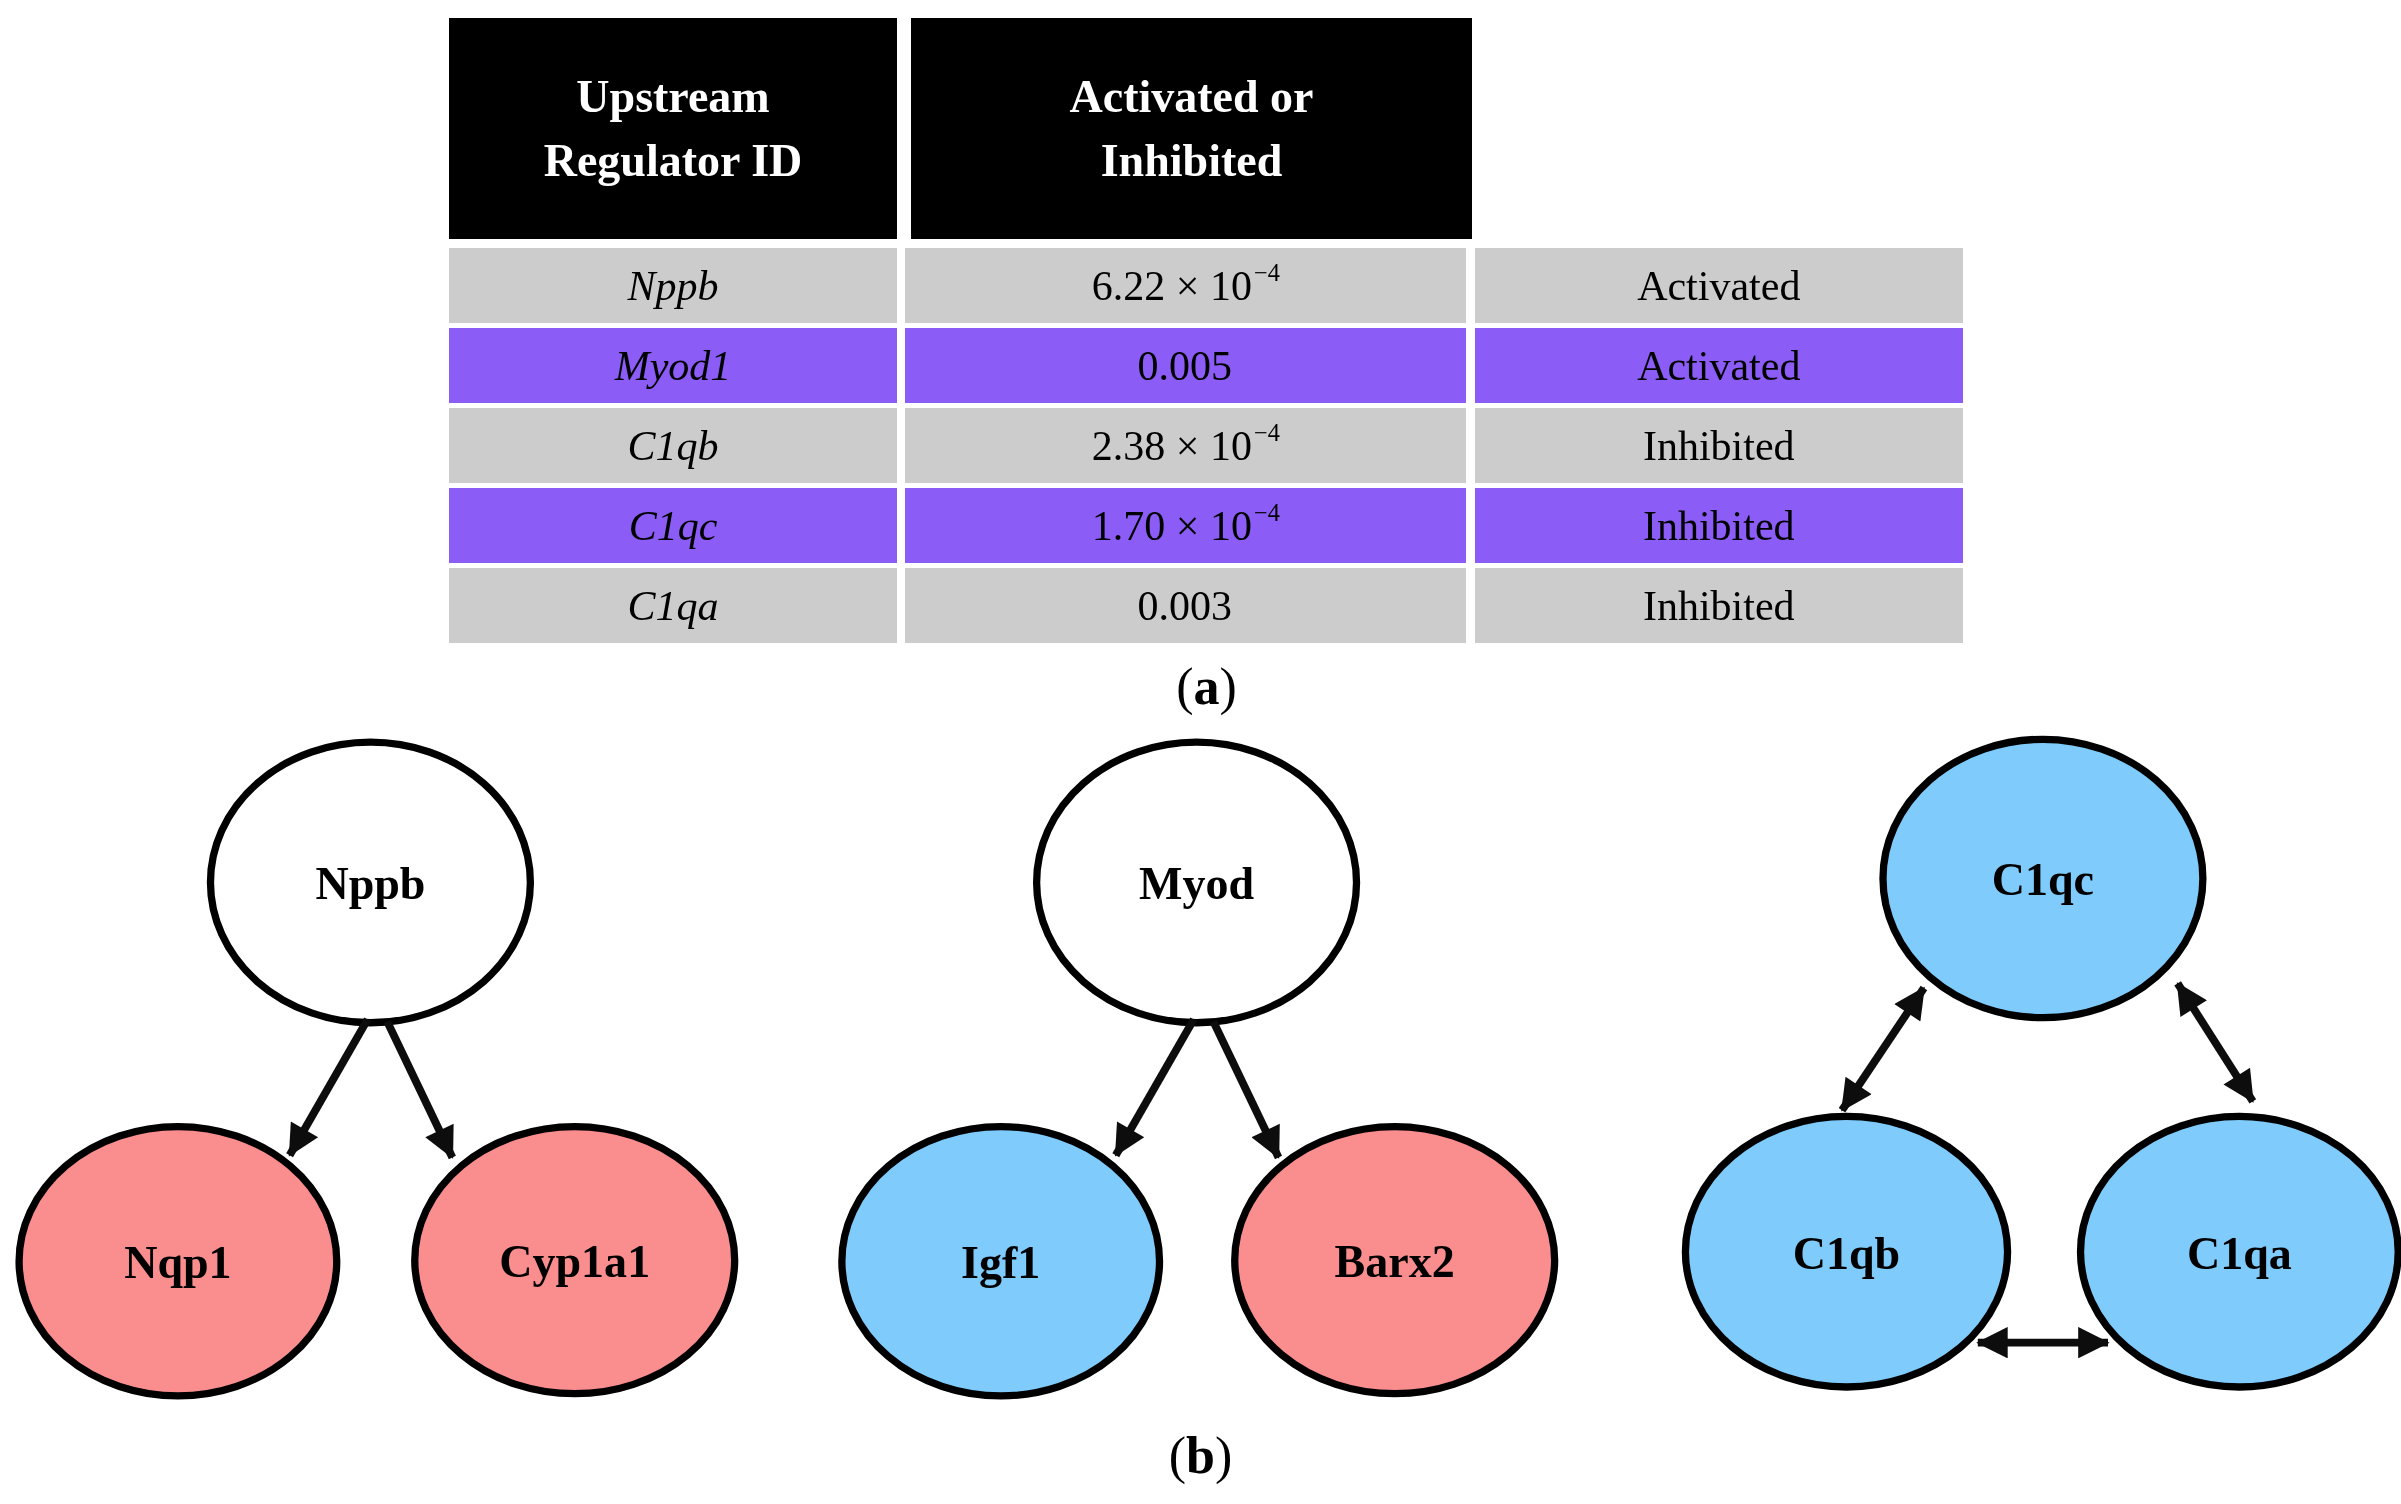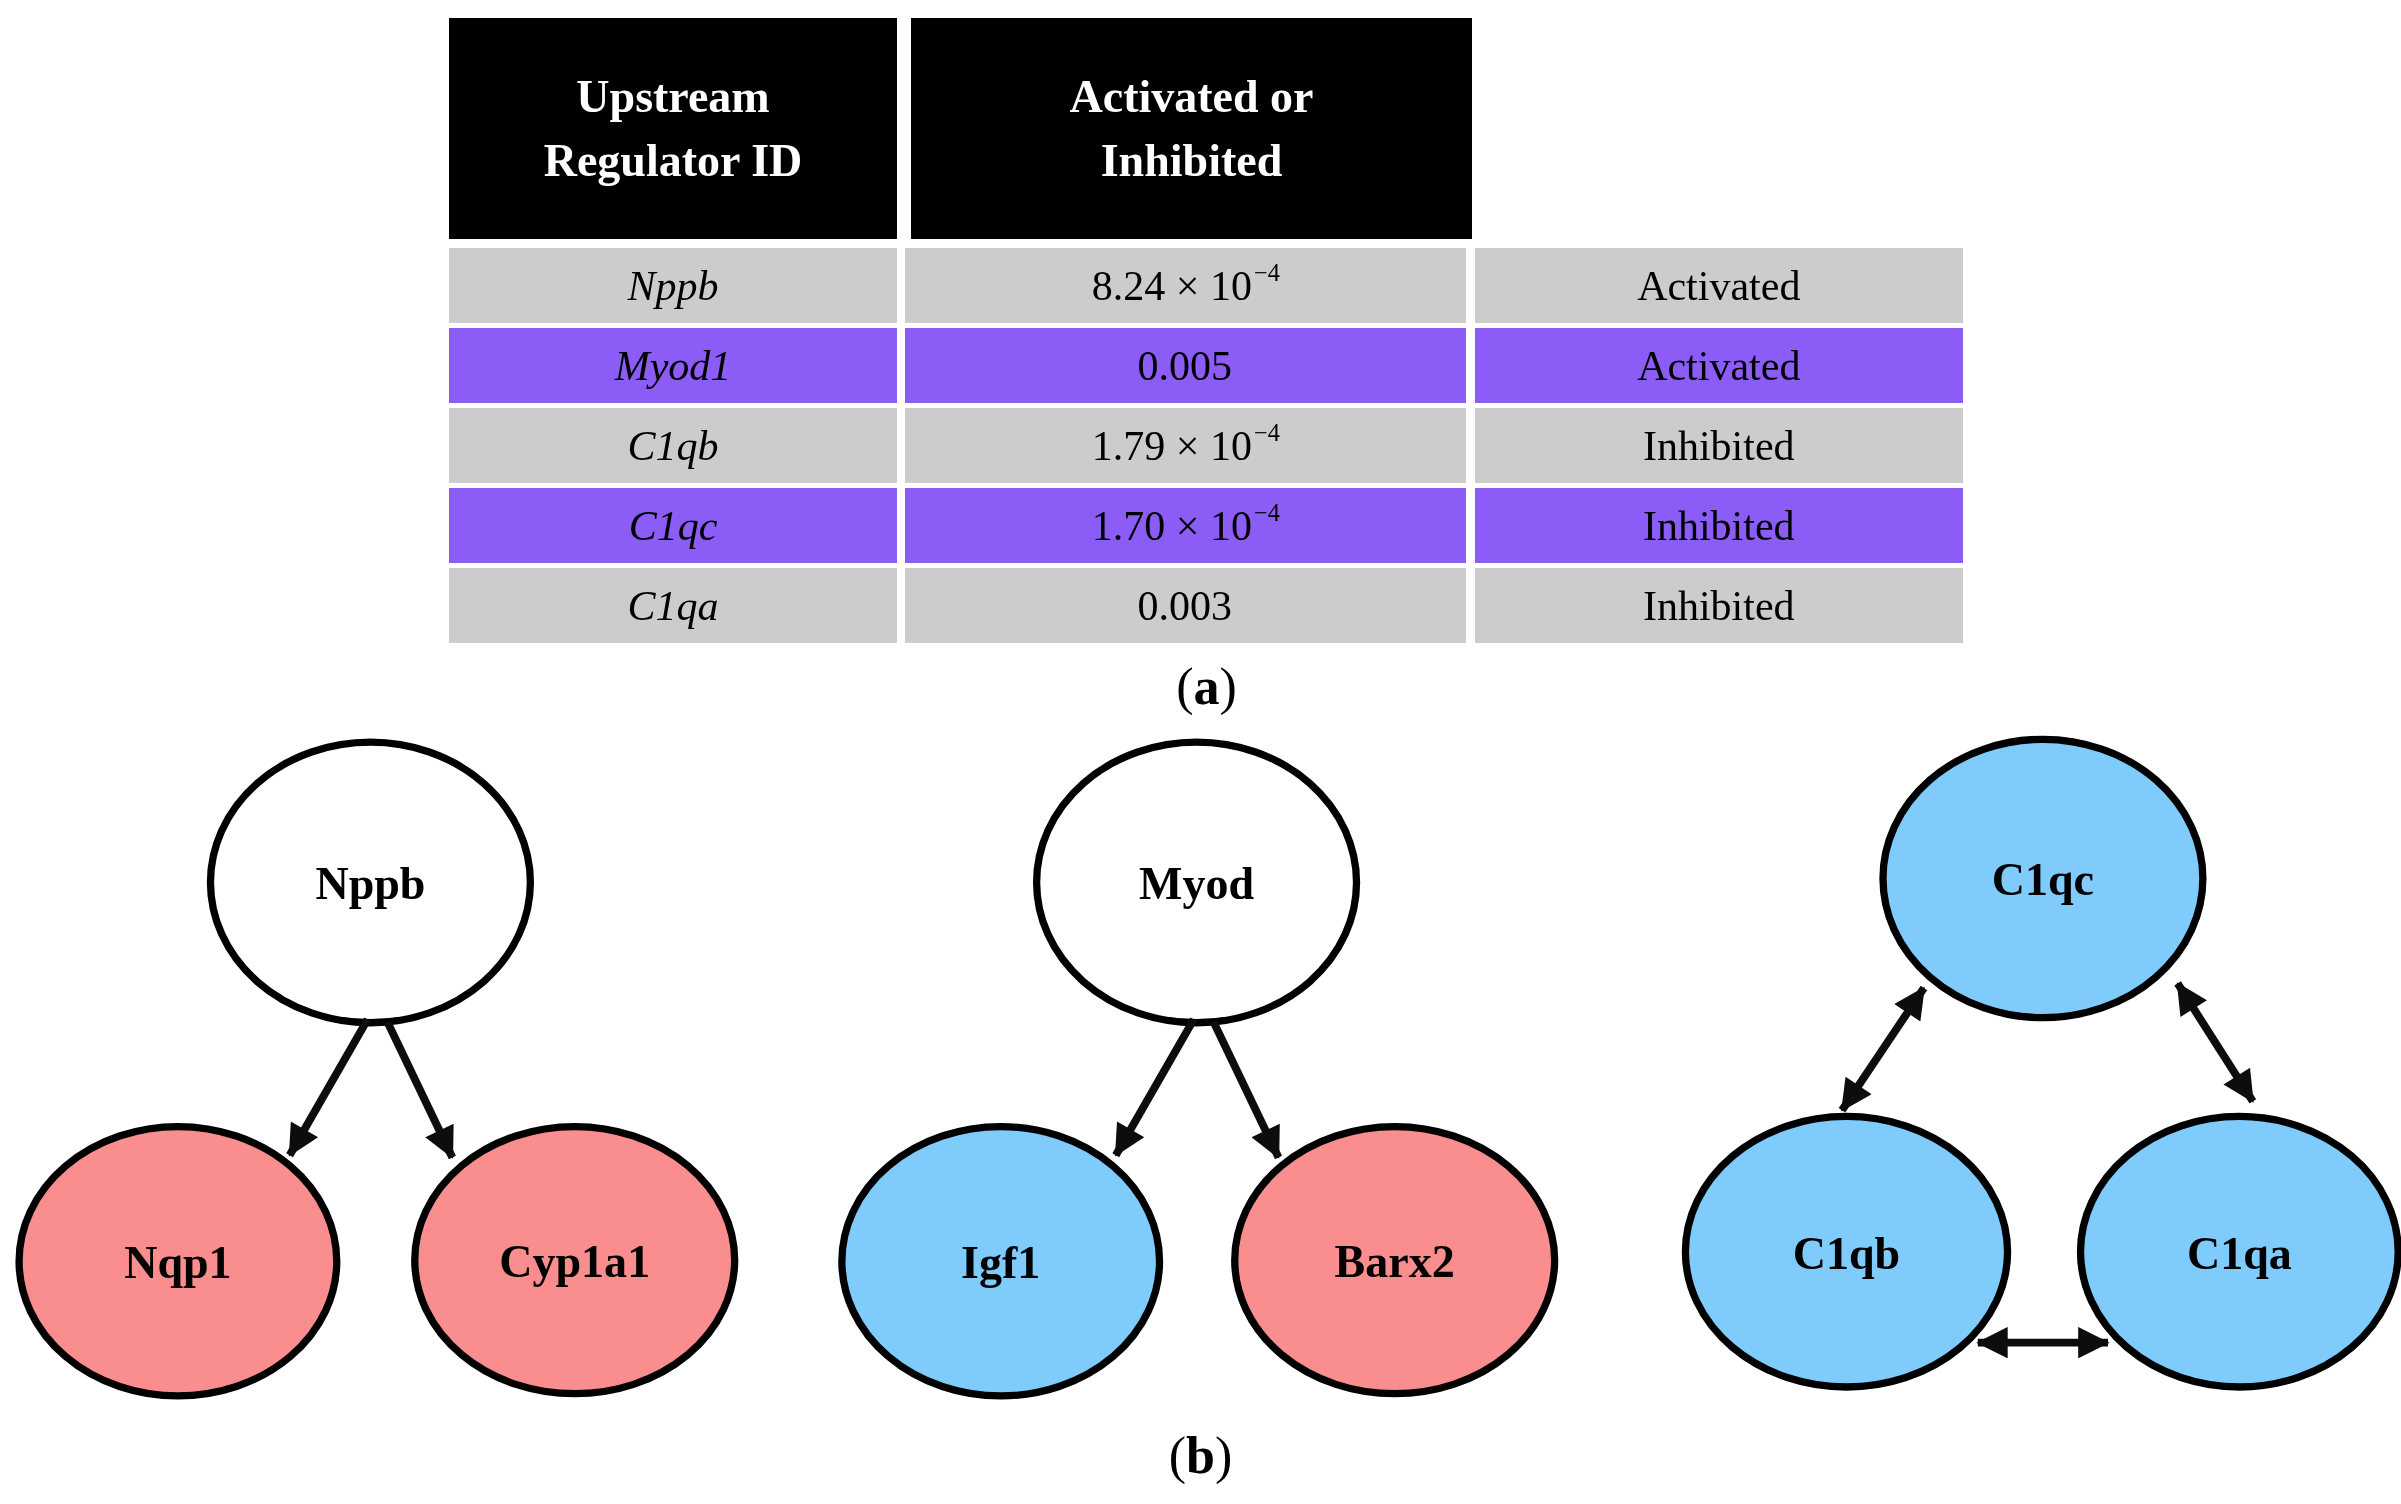--- a/index.html
+++ b/index.html
@@ -51,39 +51,39 @@
     <div class="t-row header">
       <div class="cell">Upstream
 Regulator ID</div>
       <div class="cell">Activated or
 Inhibited</div>
     </div>
 
     <div class="t-row data row-odd">
       <div class="cell gene">Nppb</div>
       <div class="cell">
-          <span>8.24 × 10</span>
+          <span>6.22 × 10</span>
           <span class="exp">−4</span>
         </div>
       <div class="cell">Activated</div>
     </div>
 
     <div class="t-row data row-even">
       <div class="cell gene">Myod1</div>
       <div class="cell">
           <span>0.005</span>
           <span class="exp"></span>
         </div>
       <div class="cell">Activated</div>
     </div>
 
     <div class="t-row data row-odd">
       <div class="cell gene">C1qb</div>
       <div class="cell">
-          <span>1.79 × 10</span>
+          <span>2.38 × 10</span>
           <span class="exp">−4</span>
         </div>
       <div class="cell">Inhibited</div>
     </div>
 
     <div class="t-row data row-even">
       <div class="cell gene">C1qc</div>
       <div class="cell">
           <span>1.70 × 10</span>
           <span class="exp">−4</span>

